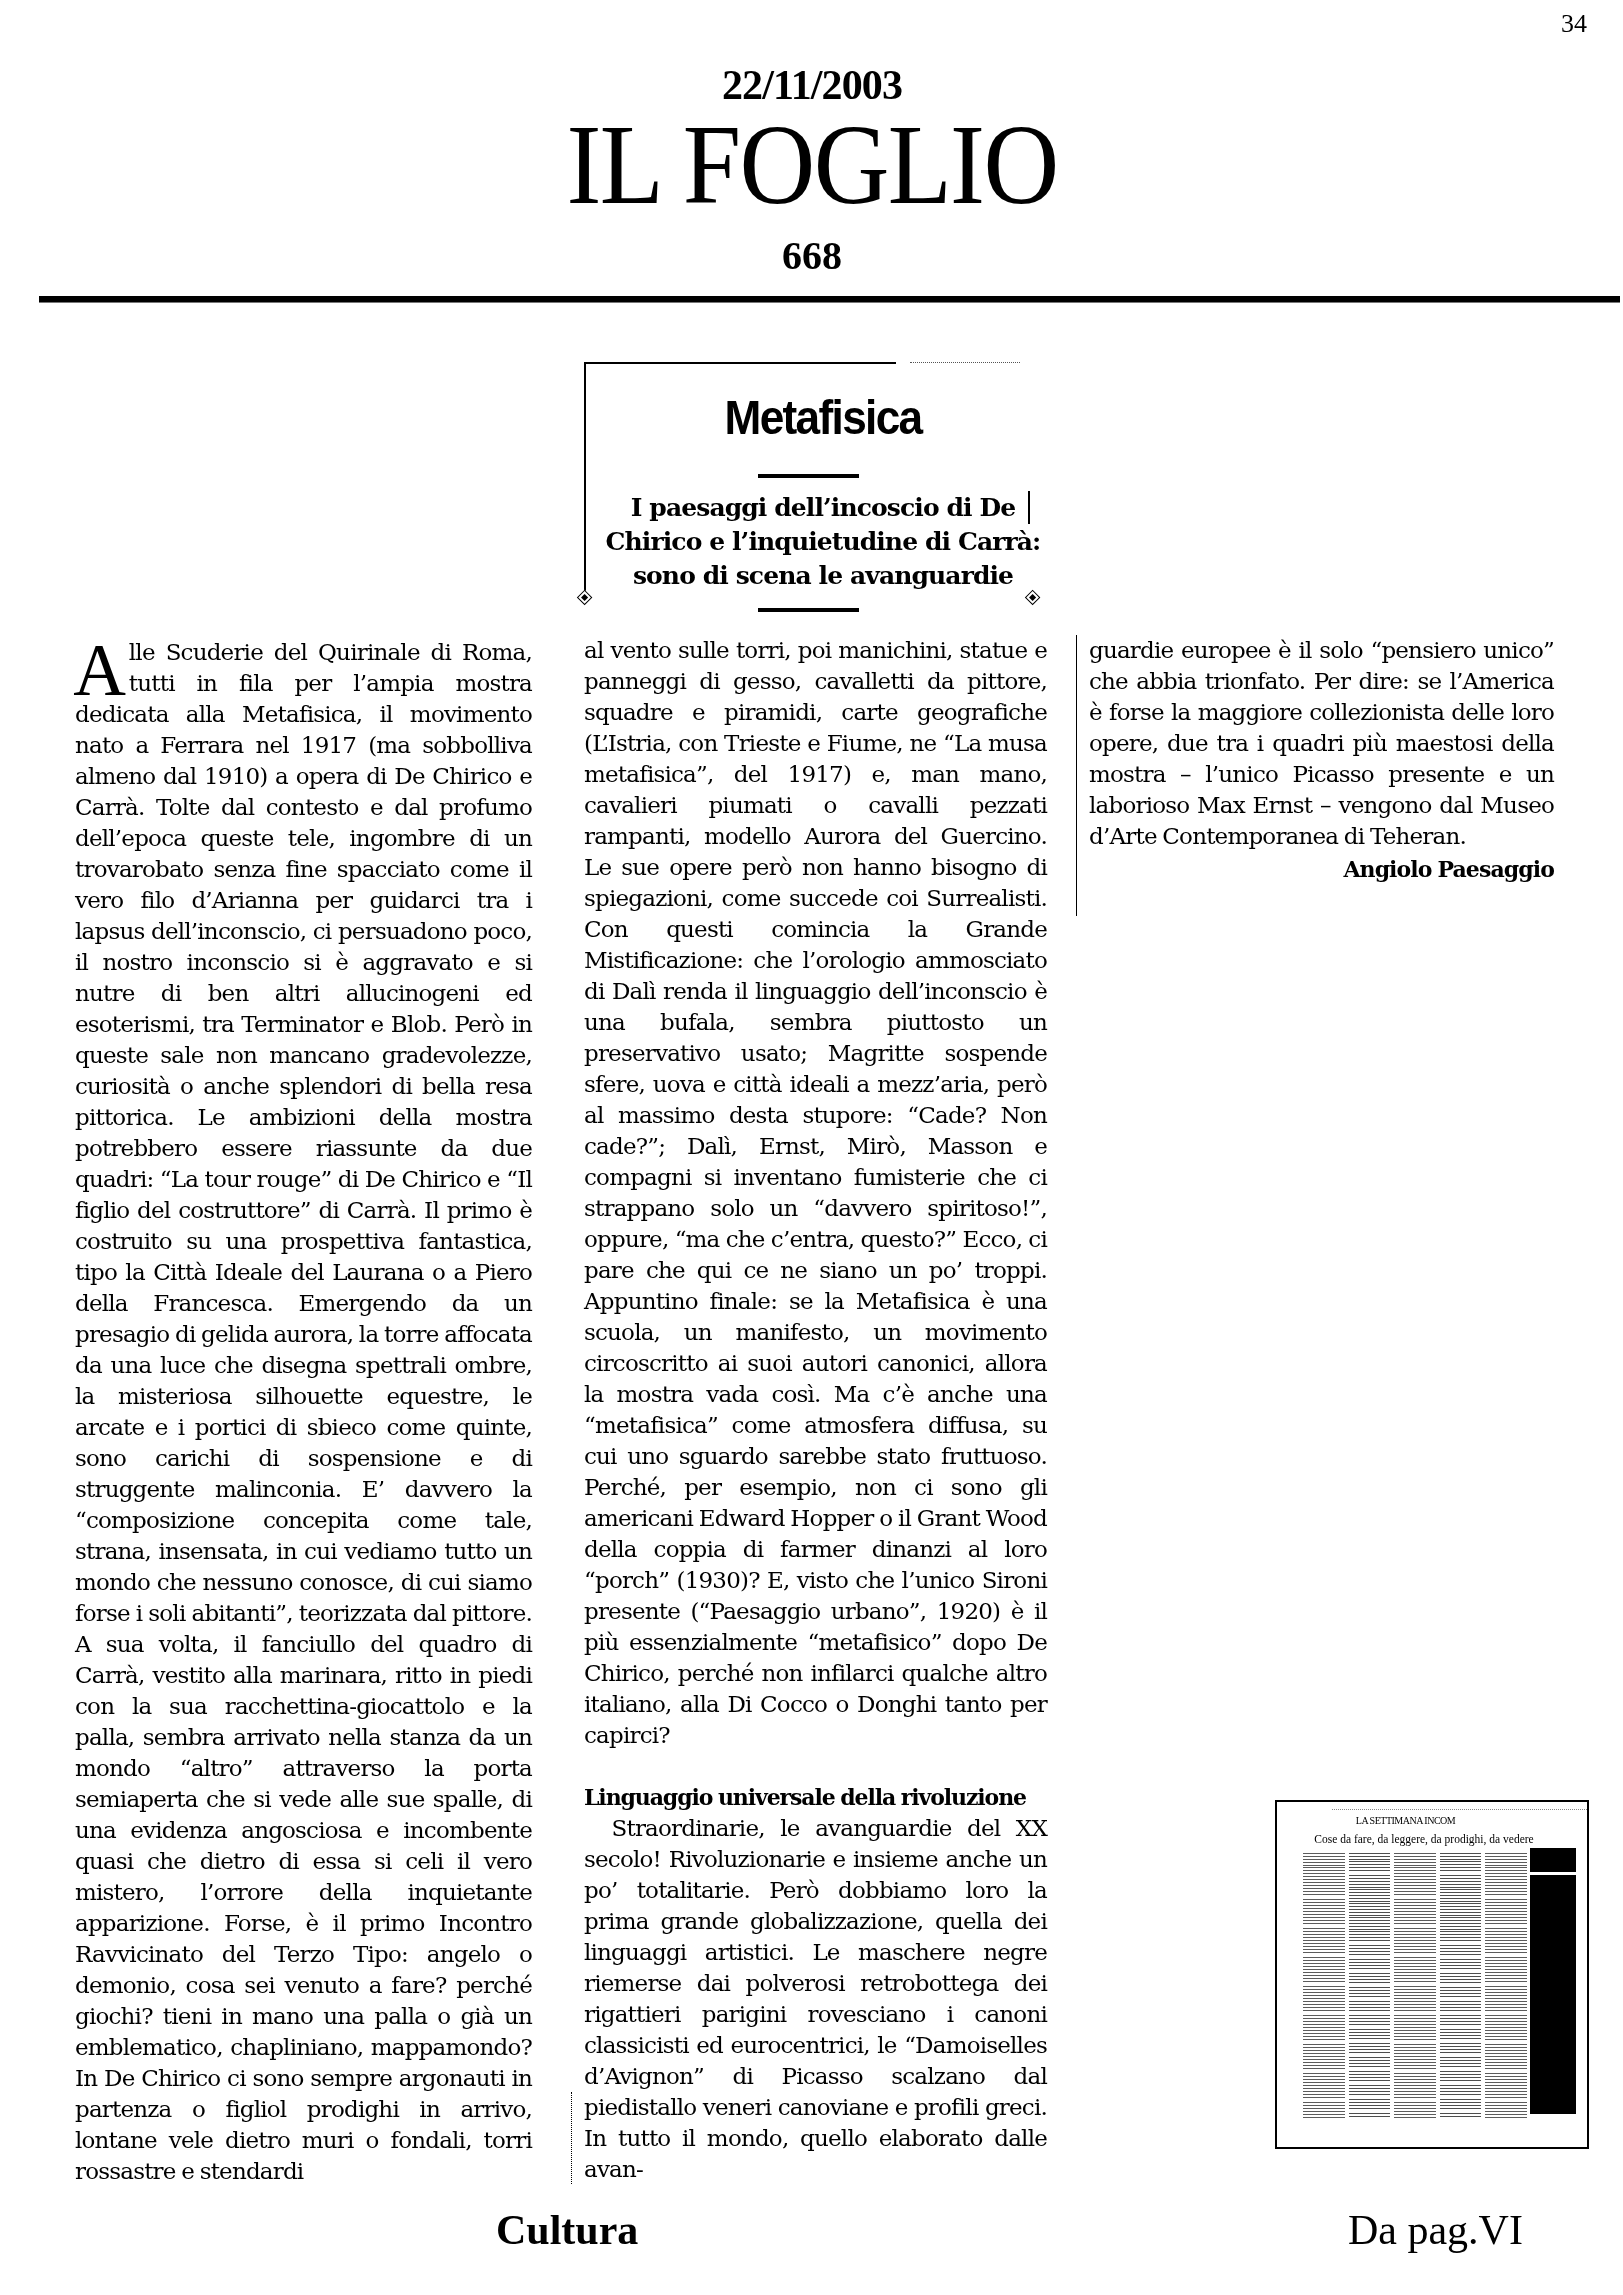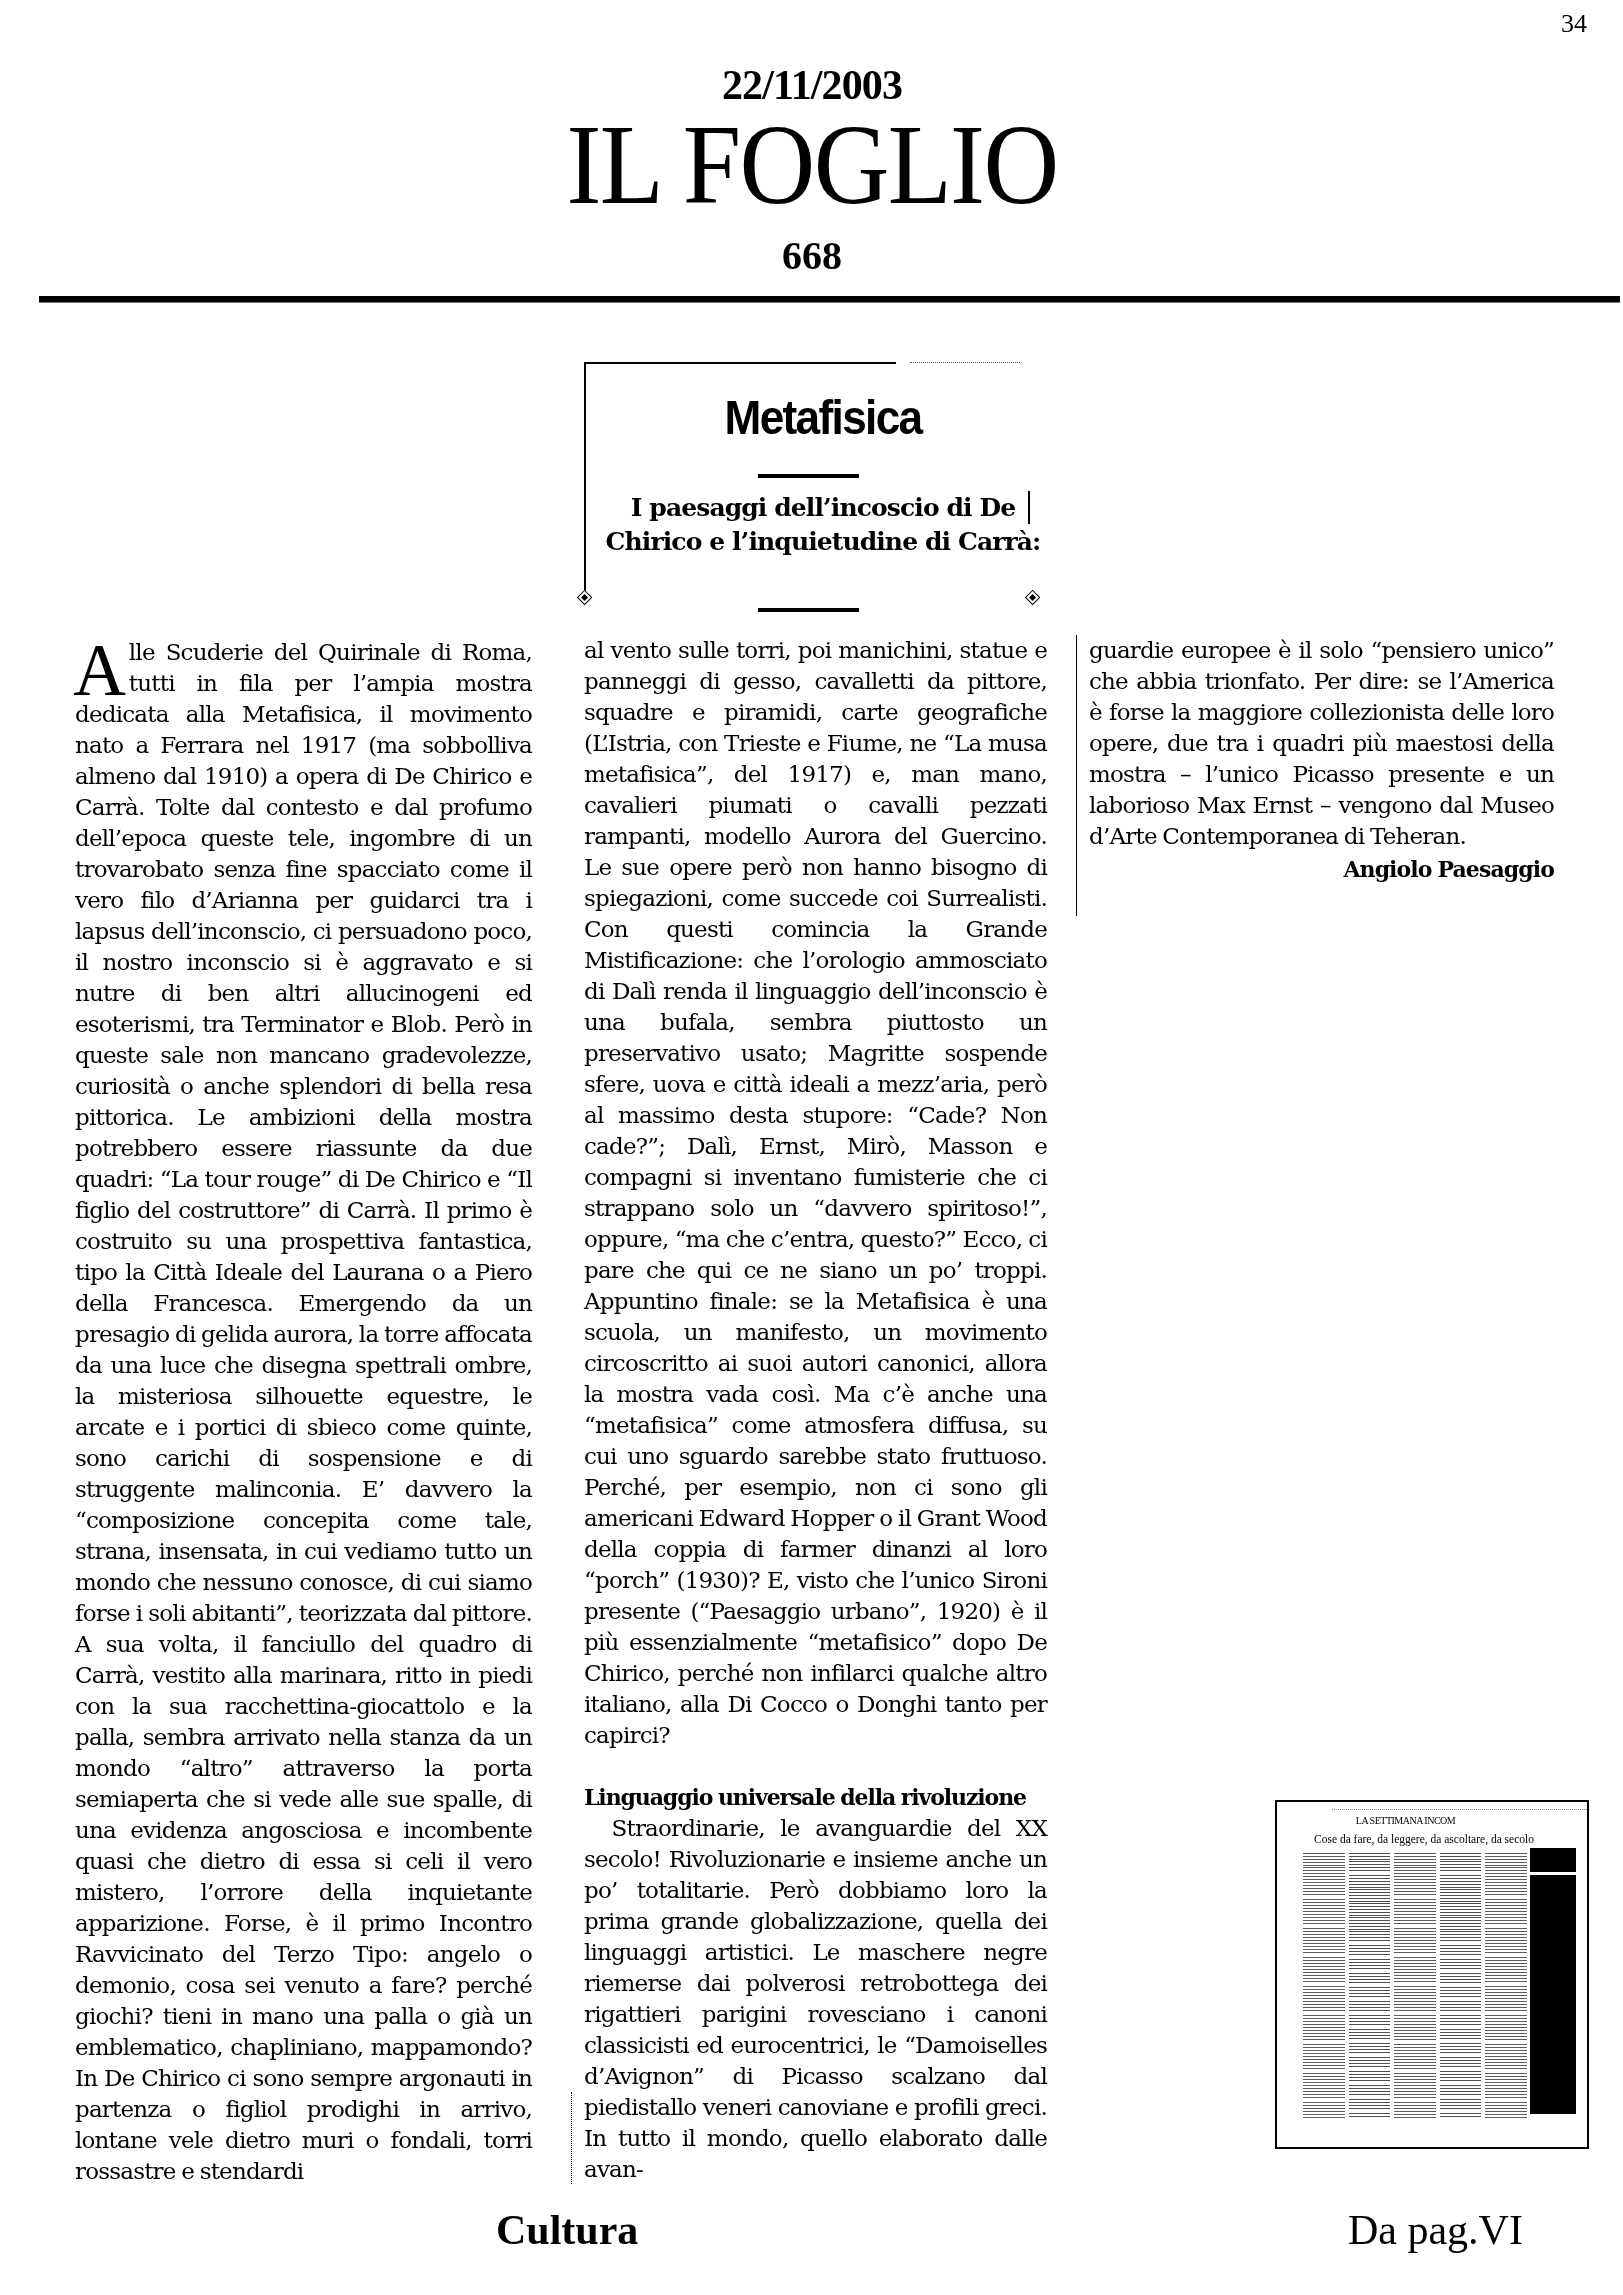--- a/index.html
+++ b/index.html
@@ -69,20 +69,21 @@
   <div class="box-top-line"></div>
   <div class="box-top-dashes"></div>
   <div class="box-right-tick"></div>
   <div class="diamond diamond-left"></div>
   <div class="diamond diamond-right"></div>
   <div class="section-kicker">Metafisica</div>
   <div class="kicker-rule kicker-rule-top"></div>
   <div class="subhead">
     <div>I paesaggi dell’incoscio di De</div>
     <div>Chirico e l’inquietudine di Carrà:</div>
+    <div>sono di scena le avanguardie</div>
   </div>
   <div class="kicker-rule kicker-rule-bottom"></div>
 </div>
 
 <div class="col col-1">
   <p><span class="dropcap">A</span><span>lle Scuderie del Quirinale di Roma, tutti in fila per l’ampia mostra dedicata alla Metafisica, il movimento nato a Ferrara nel 1917 (ma sobbolliva almeno dal 1910) a opera di De Chirico e Carrà. Tolte dal contesto e dal profumo dell’epoca queste tele, ingombre di un trovarobato senza fine spacciato come il vero filo d’Arianna per guidarci tra i lapsus dell’inconscio, ci persuadono poco, il nostro inconscio si è aggravato e si nutre di ben altri allucinogeni ed esoterismi, tra Terminator e Blob. Però in queste sale non mancano gradevolezze, curiosità o anche splendori di bella resa pittorica. Le ambizioni della mostra potrebbero essere riassunte da due quadri: “La tour rouge” di De Chirico e “Il figlio del costruttore” di Carrà. Il primo è costruito su una prospettiva fantastica, tipo la Città Ideale del Laurana o a Piero della Francesca. Emergendo da un presagio di gelida aurora, la torre affocata da una luce che disegna spettrali ombre, la misteriosa silhouette equestre, le arcate e i portici di sbieco come quinte, sono carichi di sospensione e di struggente malinconia. E’ davvero la “composizione concepita come tale, strana, insensata, in cui vediamo tutto un mondo che nessuno conosce, di cui siamo forse i soli abitanti”, teorizzata dal pittore. A sua volta, il fanciullo del quadro di Carrà, vestito alla marinara, ritto in piedi con la sua racchettina-giocattolo e la palla, sembra arrivato nella stanza da un mondo “altro” attraverso la porta semiaperta che si vede alle sue spalle, di una evidenza angosciosa e incombente quasi che dietro di essa si celi il vero mistero, l’orrore della inquietante apparizione. Forse, è il primo Incontro Ravvicinato del Terzo Tipo: angelo o demonio, cosa sei venuto a fare? perché giochi? tieni in mano una palla o già un emblematico, chapliniano, mappamondo? In De Chirico ci sono sempre argonauti in partenza o figliol prodighi in arrivo, lontane vele dietro muri o fondali, torri rossastre e stendardi</span></p>
 </div>
 
 <div class="col-rule col-rule-2"></div>
 
@@ -95,21 +96,21 @@
 <div class="col-rule col-rule-3"></div>
 
 <div class="col col-3">
   <p>guardie europee è il solo “pensiero unico” che abbia trionfato. Per dire: se l’America è forse la maggiore collezionista delle loro opere, due tra i quadri più maestosi della mostra – l’unico Picasso presente e un laborioso Max Ernst – vengono dal Museo d’Arte Contemporanea di Teheran.</p>
   <p class="byline">Angiolo Paesaggio</p>
 </div>
 
 <div class="thumb">
   <div class="thumb-strip"></div>
   <div class="thumb-title">LA SETTIMANA INCOM</div>
-  <div class="thumb-subtitle">Cose da fare, da leggere, da ascoltare, da secolo</div>
+  <div class="thumb-subtitle">Cose da fare, da leggere, da prodighi, da vedere</div>
   <div class="thumb-cols">
     <div class="thumb-col"></div>
     <div class="thumb-col"></div>
     <div class="thumb-col"></div>
     <div class="thumb-col"></div>
     <div class="thumb-col"></div>
   </div>
   <div class="thumb-black-a"></div>
   <div class="thumb-black-b"></div>
 </div>

